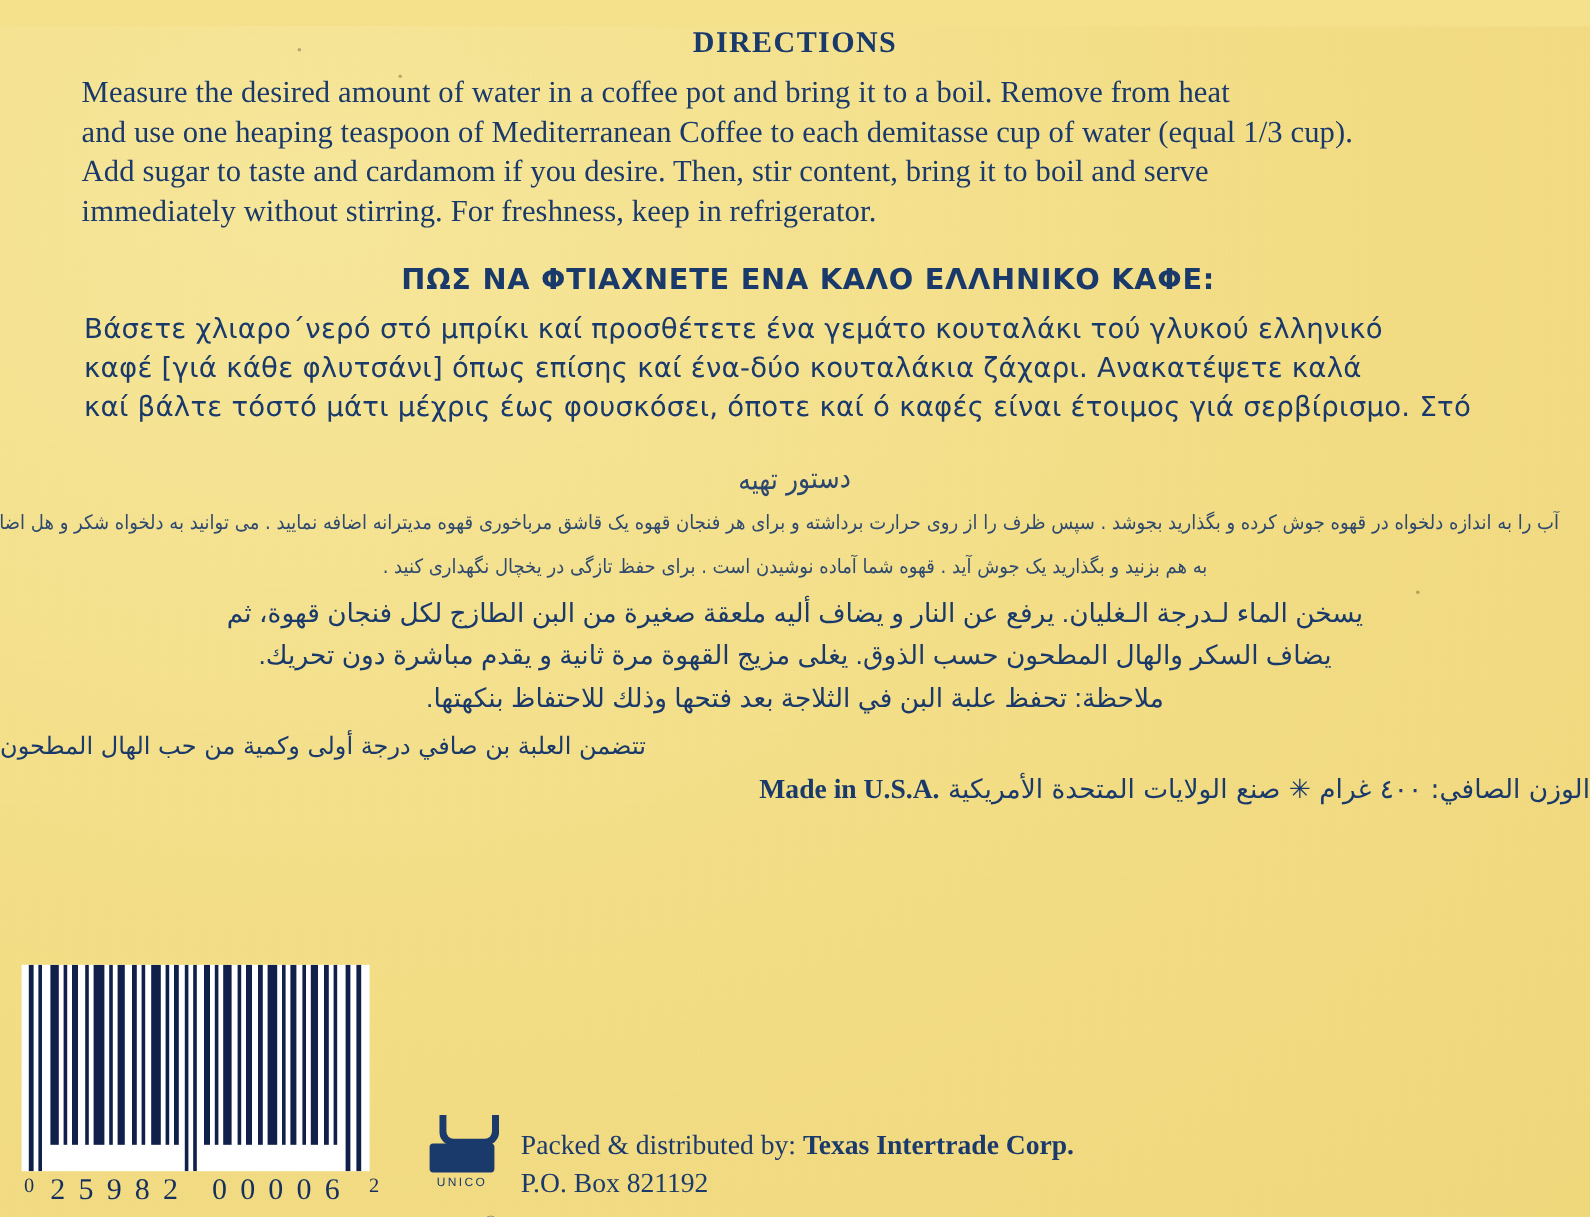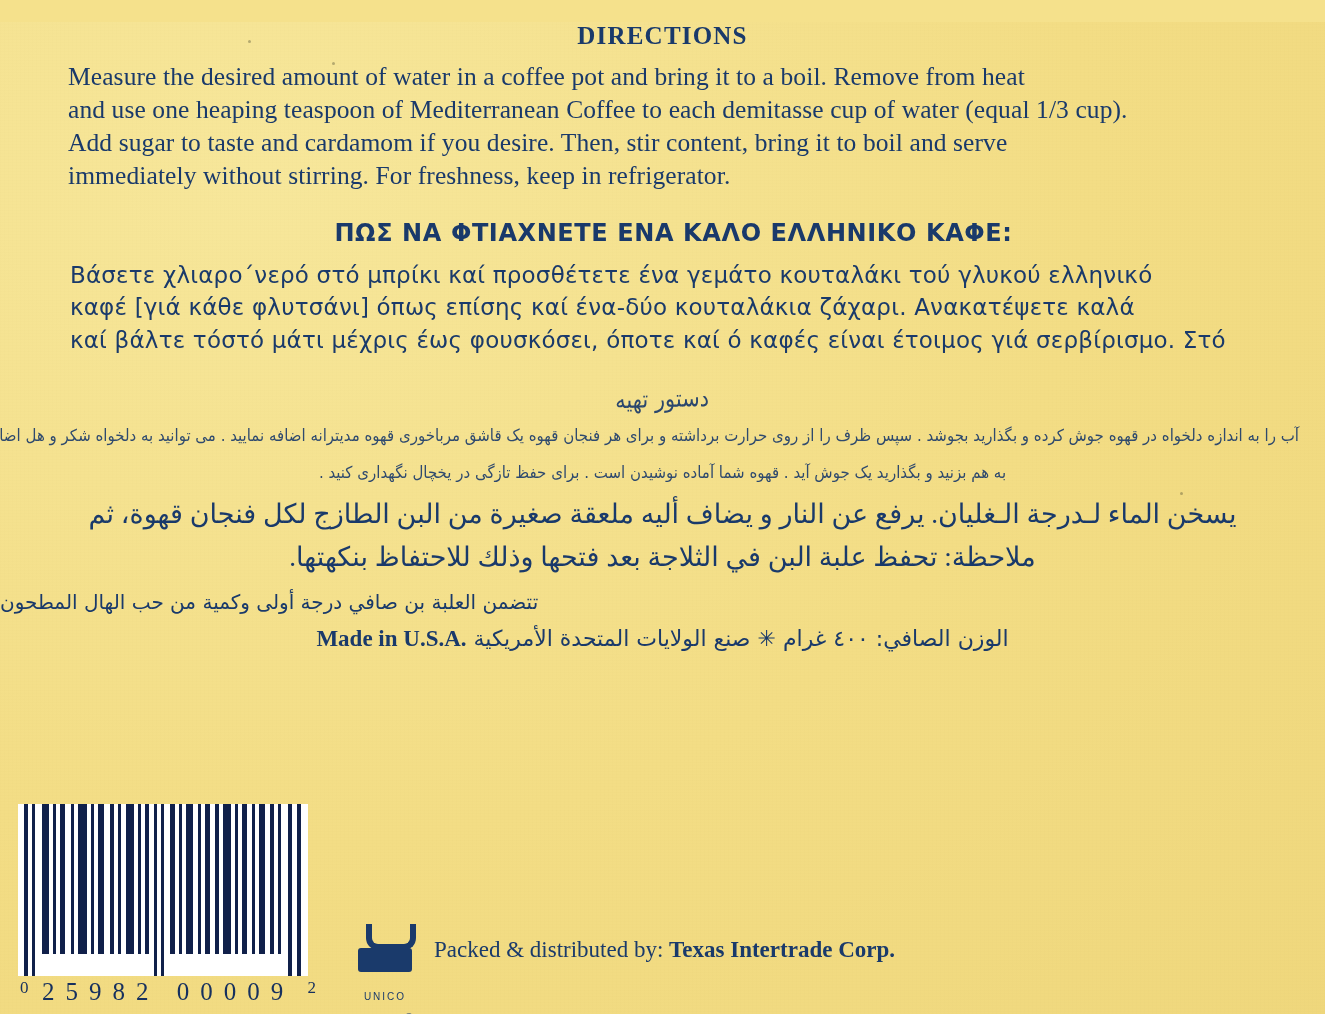--- a/index.html
+++ b/index.html
@@ -108,22 +108,22 @@
   .ar-title {
     text-align: center;
     font-size: 26px;
     margin-top: 34px;
     direction: rtl;
     font-family: "DejaVu Sans", sans-serif;
   }
   .ar-body {
     direction: rtl;
     text-align: center;
-    font-family: Liberation Serif, serif;
-    font-size: 27px;
+    font-family: Liberation Sans, sans-serif;
+    font-size: 22px;
     line-height: 1.62;
     margin: 12px 60px 0 60px;
   }
   .ar-body .ln { display: block; white-space: nowrap; }
 
   .ar-title2 {
     text-align: center;
     font-size: 24px;
     margin-top: 26px;
     direction: rtl;
@@ -131,21 +131,20 @@
   }
   .ar-body2 {
     direction: rtl;
     text-align: left;
     font-family: "DejaVu Sans", sans-serif;
     font-size: 20px;
     margin-top: 10px;
   }
 
   .weight-row {
-    text-align: center;
     margin-top: 12px;
     font-size: 22px;
     direction: rtl;
     font-family: "DejaVu Sans", sans-serif;
     white-space: nowrap;
   }
   .weight-row .made {
     font-family: "Liberation Serif", serif;
     font-weight: bold;
     font-size: 23px;
@@ -220,21 +219,21 @@
   .unico-mark .u-base {
     position: absolute;
     left: 0; top: 24px;
     width: 54px; height: 24px;
     background: #1a3a6b;
     border-radius: 3px;
   }
   .unico-text {
     font-size: 10px;
     letter-spacing: 2px;
-    margin-top: 19px;
+    margin-top: 3px;
     font-family: "Liberation Sans", sans-serif;
   }
   .packer-lines {
     font-size: 23px;
     line-height: 1.38;
     padding-top: 14px;
   }
   .packer-lines b { font-weight: bold; }
   .packer-cols {
     display: flex;
@@ -279,20 +278,21 @@
   </div>
 
   <div class="fa-block">
     <div class="fa-heading">دستور تهیه</div>
     <span class="fa-line">آب را به اندازه دلخواه در قهوه جوش کرده و بگذارید بجوشد . سپس ظرف را از روی حرارت برداشته و برای هر فنجان قهوه یک قاشق مرباخوری قهوه مدیترانه اضافه نمایید . می توانید به دلخواه شکر و هل اضافه کنید . خوب</span>
     <span class="fa-line second">به هم بزنید و بگذارید یک جوش آید . قهوه شما آماده نوشیدن است . برای حفظ تازگی در یخچال نگهداری کنید .</span>
   </div>
 
   <div class="ar-body">
     <span class="ln">يسخن الماء لـدرجة الـغليان. يرفع عن النار و يضاف أليه ملعقة صغيرة من البن الطازج لكل فنجان قهوة، ثم</span>
+    <span class="ln">يضاف السكر والهال المطحون حسب الذوق. يغلى مزيج القهوة مرة ثانية و يقدم مباشرة دون تحريك.</span>
     <span class="ln">ملاحظة: تحفظ علبة البن في الثلاجة بعد فتحها وذلك للاحتفاظ بنكهتها.</span>
   </div>
 
   <div class="ar-body2">تتضمن العلبة بن صافي درجة أولى وكمية  من حب الهال المطحون</div>
 
   <div class="weight-row">
     <span>الوزن الصافي: ٤٠٠ غرام ✳ صنع الولايات المتحدة الأمريكية</span>
     <span class="made">Made in U.S.A.</span>
   </div>
 
@@ -325,36 +325,37 @@
       <div class="bar" style="left:224px;width:5px;height:150px;"></div>
       <div class="bar" style="left:234px;width:3px;height:150px;"></div>
       <div class="bar" style="left:241px;width:6px;height:150px;"></div>
       <div class="bar" style="left:252px;width:4px;height:150px;"></div>
       <div class="bar" style="left:260px;width:3px;height:150px;"></div>
       <div class="bar" style="left:270px;width:4px;height:172px;"></div>
       <div class="bar" style="left:279px;width:4px;height:172px;"></div>
     </div>
     <div class="barcode-digits">
       <span class="small">0</span>
-      <span class="mid">25982 00009</span>
+      <span class="mid">25982 00006</span>
       <span class="small">2</span>
     </div>
   </div>
 
   <div class="packer">
     <div class="unico-logo">
       <div class="unico-mark">
         <div class="u-top"></div>
         <div class="u-base"></div>
       </div>
       <div class="unico-text">UNICO</div>
     </div>
     <div class="packer-lines">
       <div>
         <span>Packed &amp; distributed by:</span>
         <b>Texas Intertrade Corp.</b>
       </div>
       <div class="packer-cols">
+        <span class="c1">P.O. Box 821192</span>
       </div>
     </div>
   </div>
   <div class="copyright">©</div>
 </div>
 
 </body></html>

